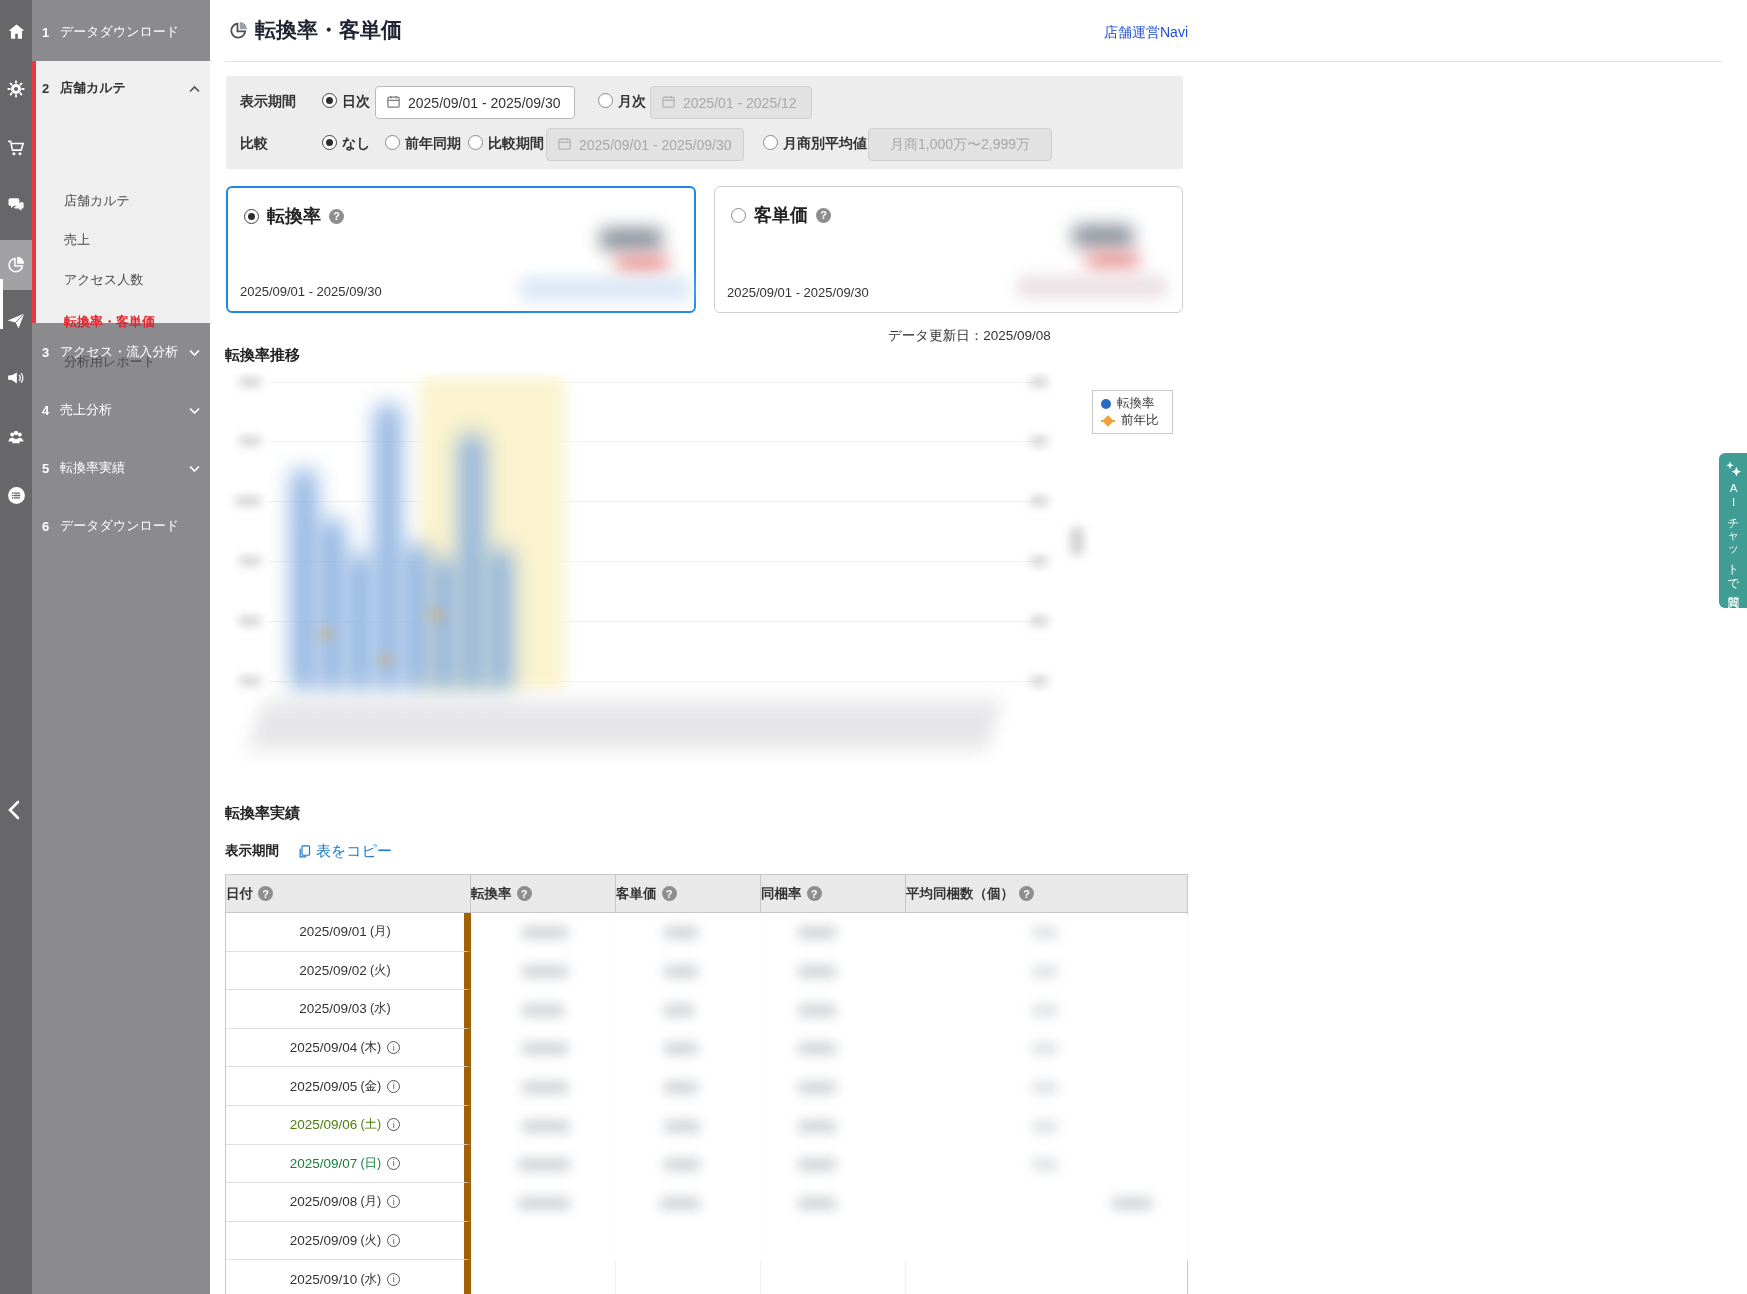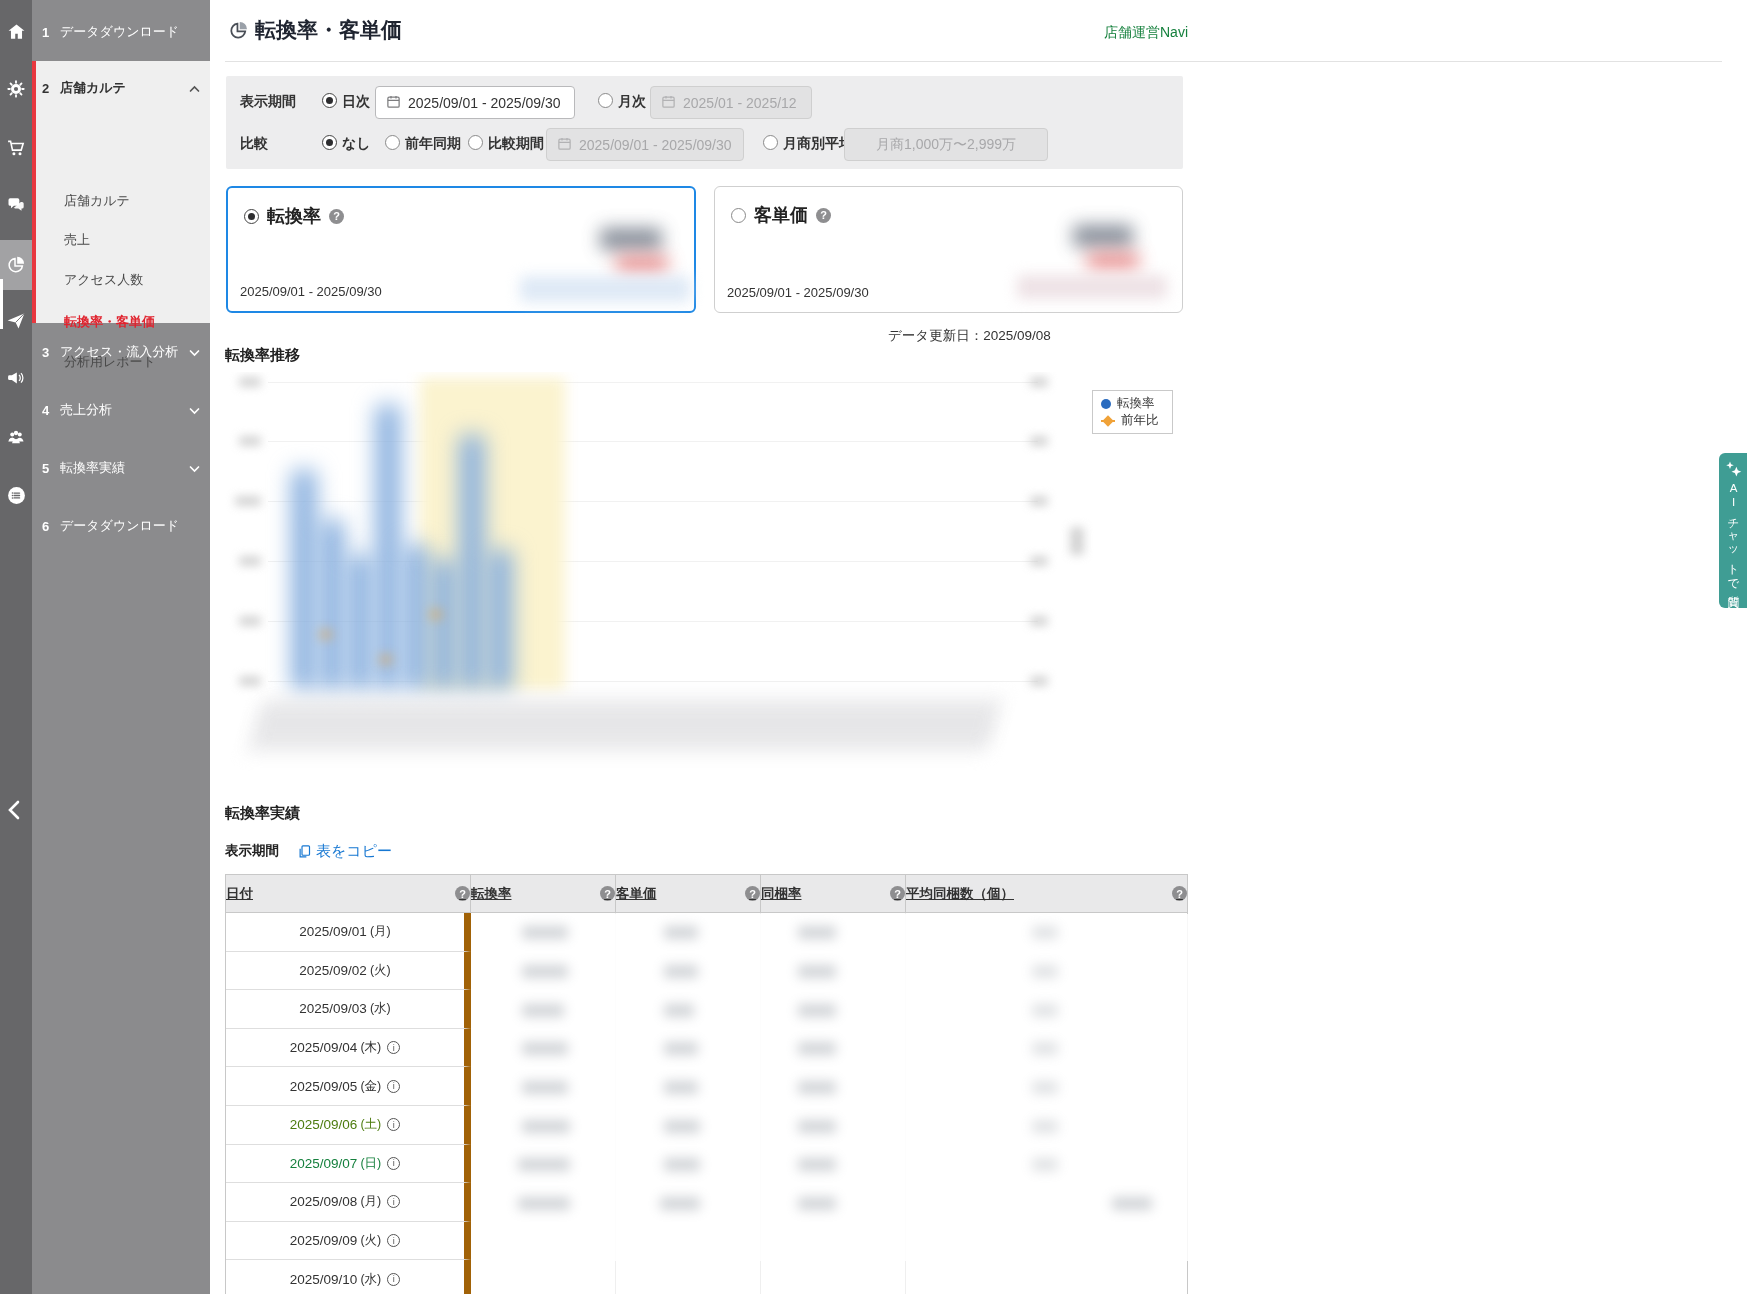--- a/index.html
+++ b/index.html
@@ -20,21 +20,21 @@
   .menu-chevron { position:absolute; right:10px; }
   .menu-group { position:absolute; left:0; top:61px; width:178px; height:262px; background:#efefef; border-left:4px solid #e8373f; color:#333; }
   .menu-group .g-head { position:absolute; top:14px; left:6px; width:168px; height:26px; display:flex; align-items:center; font-weight:bold; cursor:pointer; }
   .menu-group .g-head .num { width:14px; margin-right:4px; }
   .sub-item { position:absolute; left:28px; width:146px; height:26px; display:flex; align-items:center; color:#4a4a4a; cursor:pointer; }
   .sub-item.active { color:#e0232e; font-weight:bold; }
   .collapse-btn { position:absolute; left:6px; top:800px; width:20px; height:22px; cursor:pointer; }
 
   
   .page-title { position:absolute; left:228px; top:16px; display:flex; align-items:center; gap:6px; font-size:21px; font-weight:bold; color:#1f2430; }
-  .nav-link { position:absolute; top:24px; left:1096px; width:92px; text-align:right; font-size:14px; color:#15803d; cursor:pointer; }
+  .nav-link { position:absolute; top:24px; left:1096px; width:92px; text-align:right; font-size:14px; color:#1d4ed8; cursor:pointer; }
   .header-rule { position:absolute; left:225px; top:61px; width:1497px; height:1px; background:#e2e2e2; }
 
   
   .filters { position:absolute; left:226px; top:76px; width:957px; height:93px; background:#ededee; border-radius:2px; font-size:14px; }
   .frow { position:absolute; left:0; width:957px; height:33px; }
   .flabel { position:absolute; font-weight:bold; color:#333; top:7px; }
   .fitem { position:absolute; display:flex; align-items:flex-start; gap:5px; top:7px; cursor:pointer;font-weight:bold; }
   .radio { width:15px; height:15px; border-radius:50%; border:1px solid #8a8a8a; background:#fff; position:relative; display:inline-block; flex:0 0 auto; }
   .radio.checked { border-color:#444; }
   .radio.checked::after { content:""; position:absolute; left:3px; top:3px; width:7px; height:7px; border-radius:50%; background:#2d2d2f; }
@@ -65,21 +65,21 @@
   .legend-row { display:flex; align-items:center; gap:6px; height:17px; }
   .lg-circle { width:10px; height:10px; border-radius:50%; background:#2a6bbf; flex:0 0 auto; }
   .lg-diamond { position:relative; width:14px; height:10px; flex:0 0 auto; }
   .lg-diamond .line { position:absolute; left:0; top:4px; width:14px; height:2px; background:#f0a238; }
   .lg-diamond .dia { position:absolute; left:3px; top:1px; width:8px; height:8px; background:#f0a238; transform:rotate(45deg); }
 
   
   .copy-link { position:absolute; left:297px; top:842px; display:flex; align-items:center; gap:4px; color:#1677d2; font-size:15px; cursor:pointer; }
   .tbl { position:absolute; left:225px; top:874px; width:963px; border:1px solid #c8c8c8; border-bottom:none; font-size:13.5px; }
   .thead { display:flex; height:38px; background:#e9e9ea; border-bottom:1px solid #c8c8c8; }
-  .th { display:flex; align-items:center; justify-content:space-between; gap:14px; font-weight:bold; color:#333; border-right:1px solid #c8c8c8;text-decoration:underline; }
+  .th { display:flex; align-items:center; justify-content:flex-start; gap:5px; font-weight:bold; color:#333; border-right:1px solid #c8c8c8; }
   .th:last-child { border-right:none; }
   .trow { display:flex; height:38.6px; }
   .td-date { width:245px; border-right:7px solid #a16207; border-bottom:1px solid #dedede; display:flex; align-items:center; justify-content:center; gap:3px; }
   .td-val { border-right:1px solid #efefef; }
   .td-val:last-child { border-right:none; }
   .w245{width:245px} .w145{width:145px} .w283{width:283px; flex:1;}
   .dow { font-size:12.5px; }
   .row-sat .dt, .row-sat .dow { color:#4d7c0f; }
   .row-sun .dt, .row-sun .dow { color:#15803d; }
   .iicon { width:13px; height:13px; border:1px solid #555; border-radius:50%; color:#555; font-size:9px; display:inline-flex; align-items:center; justify-content:center; margin-left:3px; flex:0 0 auto; }
@@ -299,21 +299,21 @@
         <span class="cal-icon"><svg width="15" height="15" viewBox="0 0 24 24" fill="none" stroke="currentColor" stroke-width="2">
               <rect x="3" y="5" width="18" height="16" rx="2"></rect>
               <path d="M3 10h18M8 3v4M16 3v4"></path>
             </svg></span>
         <span>2025/09/01 - 2025/09/30</span>
       </div>
       <label class="fitem" style="left:537px">
         <span class="radio"></span>
         <span>月商別平均値</span>
       </label>
-      <div class="dinput disabled" style="left:618px; top:0; width:204px; justify-content:center">
+      <div class="dinput disabled" style="left:642px; top:0; width:184px; justify-content:center">
         <span>月商1,000万〜2,999万</span>
       </div>
     </div>
   </section>
 
   <section class="card sel" style="left:226px; width:470px">
     <div class="card-head">
       <span class="radio checked"></span>
       <span>転換率</span>
       <span class="qicon">?</span>

